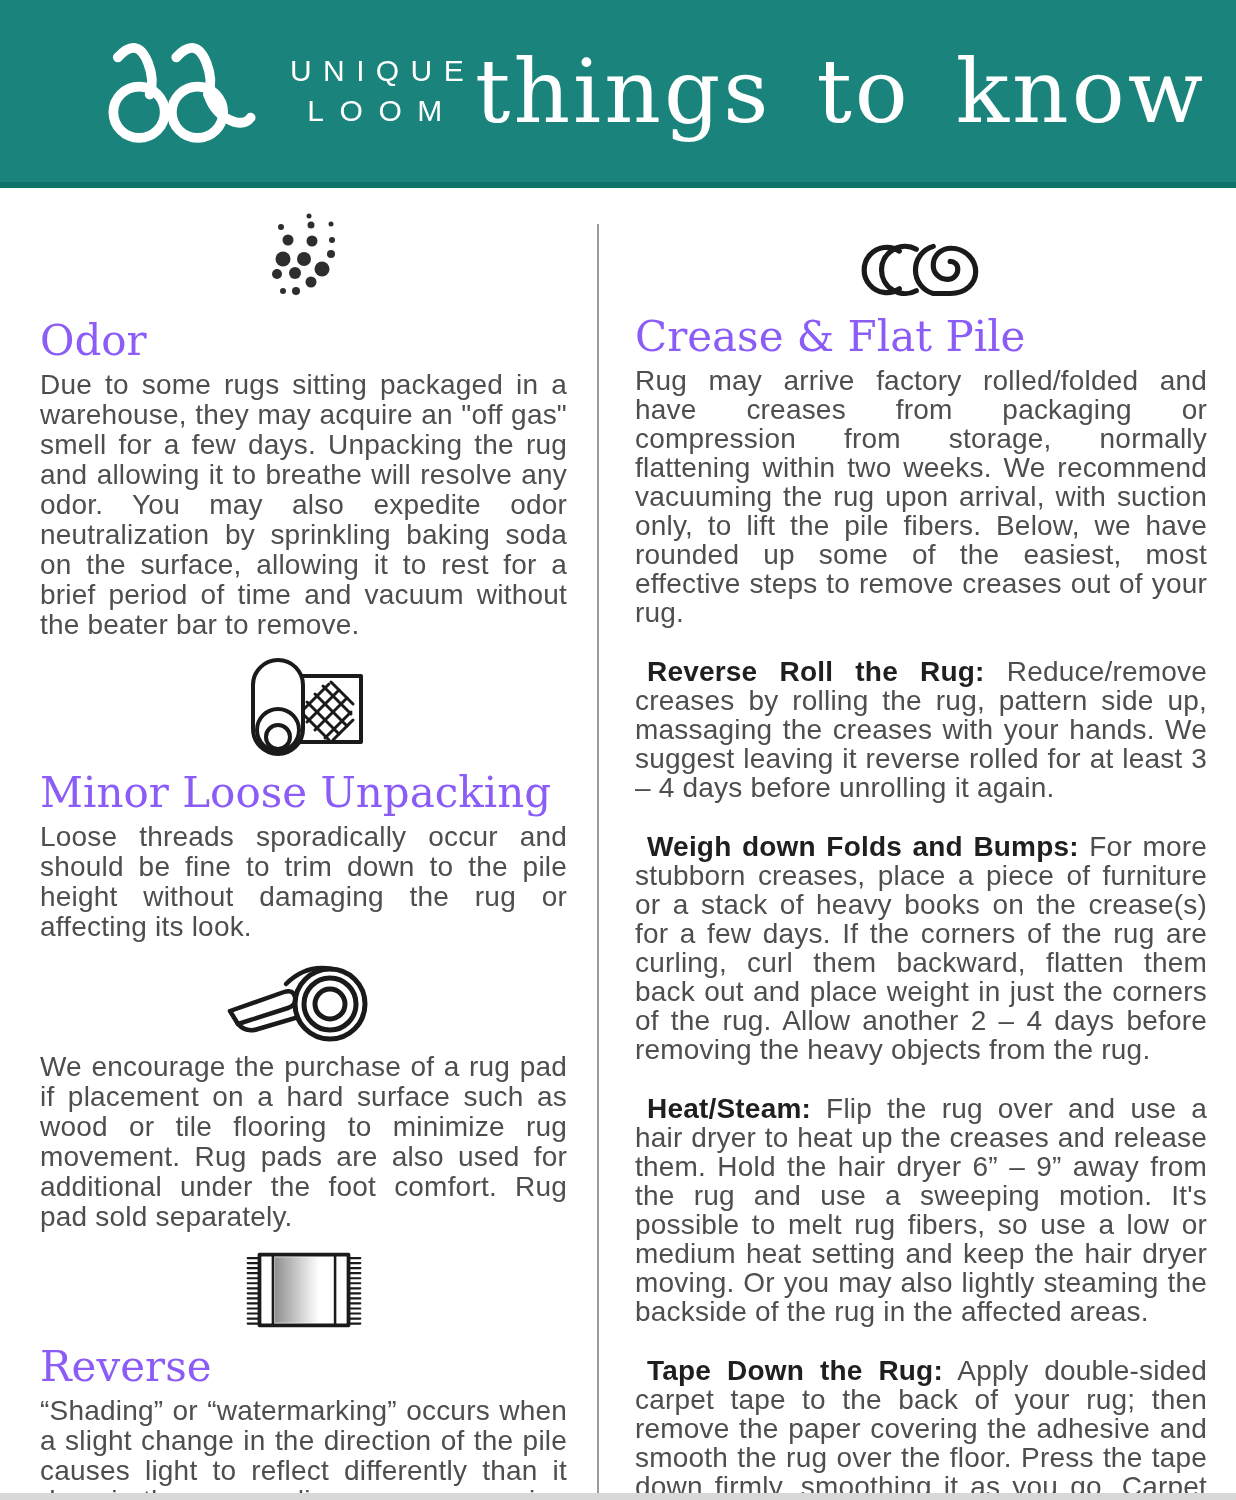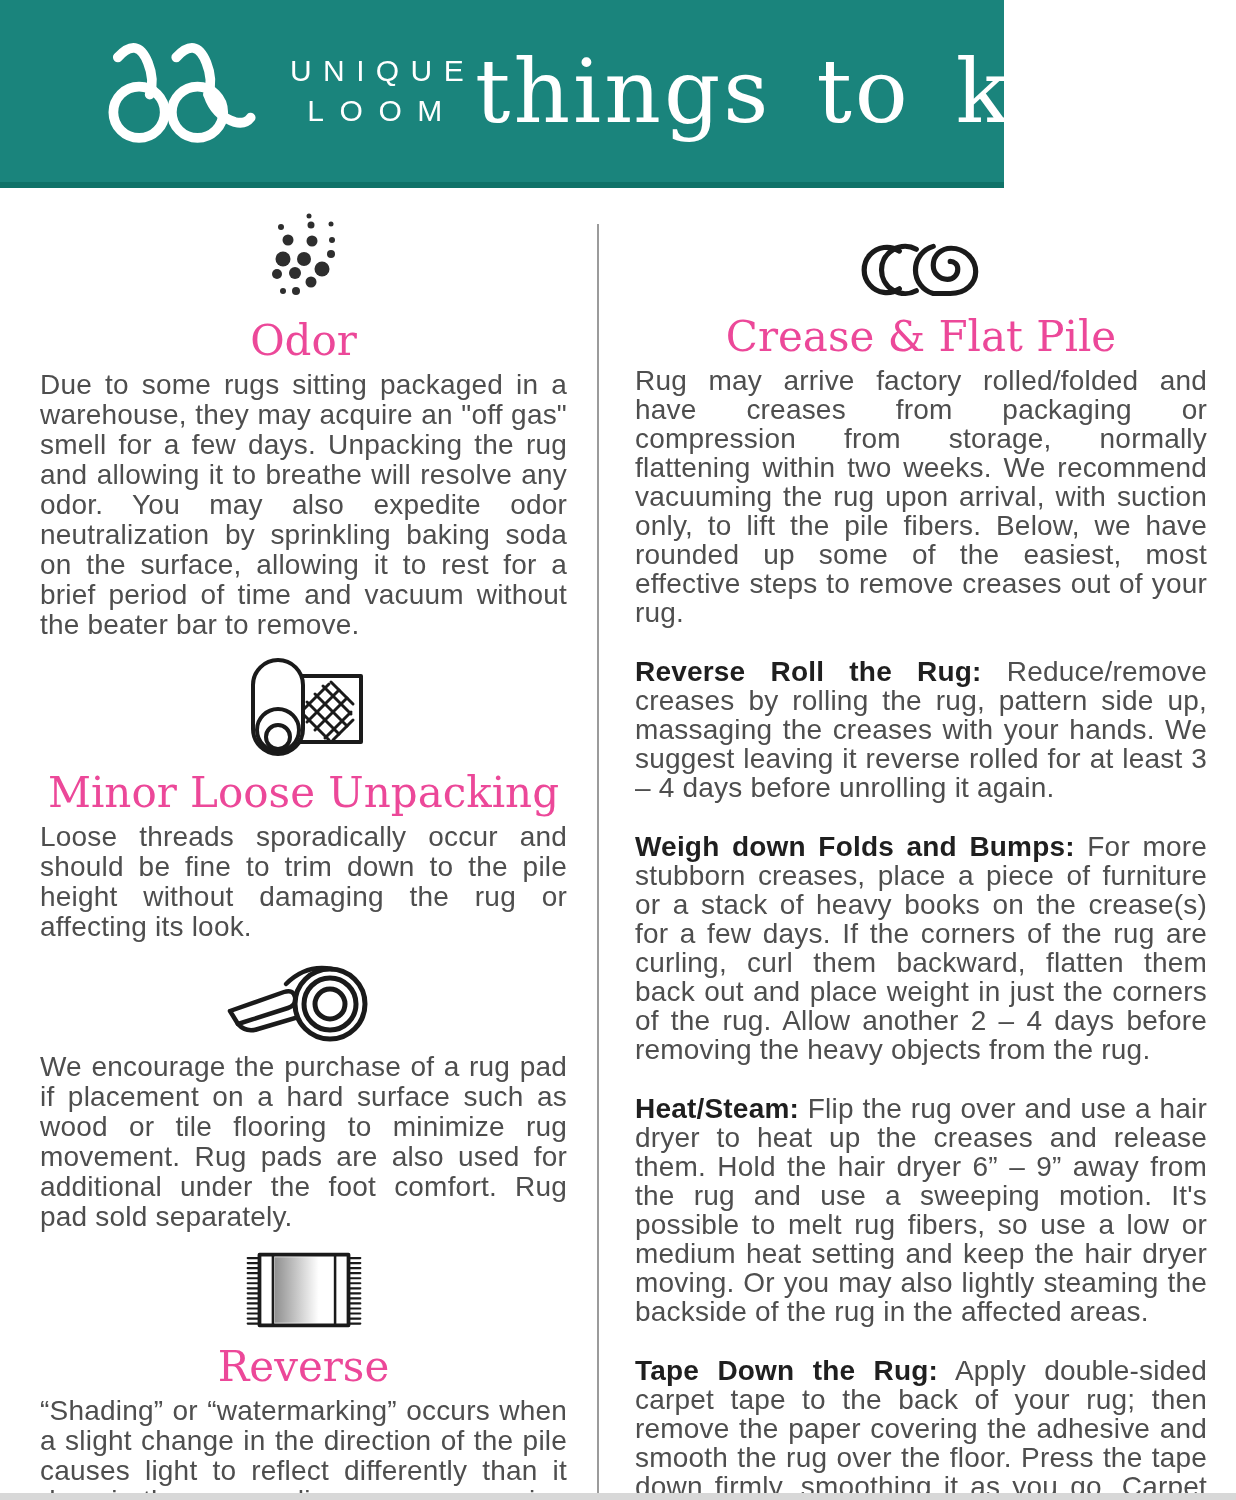--- a/index.html
+++ b/index.html
@@ -5,21 +5,21 @@
   html,body { margin:0; padding:0; }
   body {
     width:1236px; height:1500px;
     position:relative; overflow:hidden;
     background:#ffffff;
     font-family:"Liberation Sans", sans-serif;
   }
 
   
   .banner {
-    position:absolute; left:0; top:0; width:1004px; height:182px;
+    position:absolute; left:0; top:0; width:1236px; height:182px;
     background:#1A847C;
     border-bottom:6px solid #0F7268;
     display:flex; align-items:center;
   }
   .logo-group { display:flex; align-items:center; margin-left:100px; }
   .logo-mark { width:172px; height:124px; }
   .brand-text {
     color:#ffffff; text-align:center; margin-left:18px;
     font-size:30px; line-height:40px; font-weight:400;
   }
@@ -38,37 +38,37 @@
     width:2px; background:#9B9B9B;
   }
   .col { position:absolute; }
   .col-left  { left:40px;  top:208px; width:527px; }
   .col-right { left:635px; top:236px; width:572px; }
 
   .icon-block { display:block; margin:0 auto; }
 
   .section-heading {
     font-family:"DejaVu Serif","Liberation Serif",serif;
-    font-weight:400; color:#ec4899;
+    font-weight:400; color:#8b5cf6;
     font-size:42px; line-height:46px;
-    text-align:center; margin:12px 0 0 0;
+    text-align:left; margin:12px 0 0 0;
   }
   .body-text {
     color:#4E4E4E; font-size:28px; line-height:30px;
     letter-spacing:0.2px;
     text-align:justify; margin:6px 0 0 0;
   }
   .col-right .body-text { line-height:29px; }
 
   .sec-threading .icon-block, .sec-rugpad .icon-block, .sec-shading .icon-block { margin-top:16px; }
   .sec-threading .icon-block { margin-top:14px; }
 
   .tip { margin-top:30px; }
   .tip .tip-label {
-    color:#1F1F1F; font-weight:700; letter-spacing:0.2px;
+    color:#1F1F1F; font-weight:700; letter-spacing:0.2px;margin-left:12px;
   }
   .heading-crease { }
 
   .bottom-edge {
     position:absolute; left:0; bottom:0; width:1236px; height:7px;
     background:#D8D8D8;
   }
 
   svg .stroke { fill:none; stroke:#1A1A1A; stroke-linecap:round; stroke-linejoin:round; }
   svg .fillw  { fill:#ffffff; stroke:#1A1A1A; stroke-linejoin:round; }

